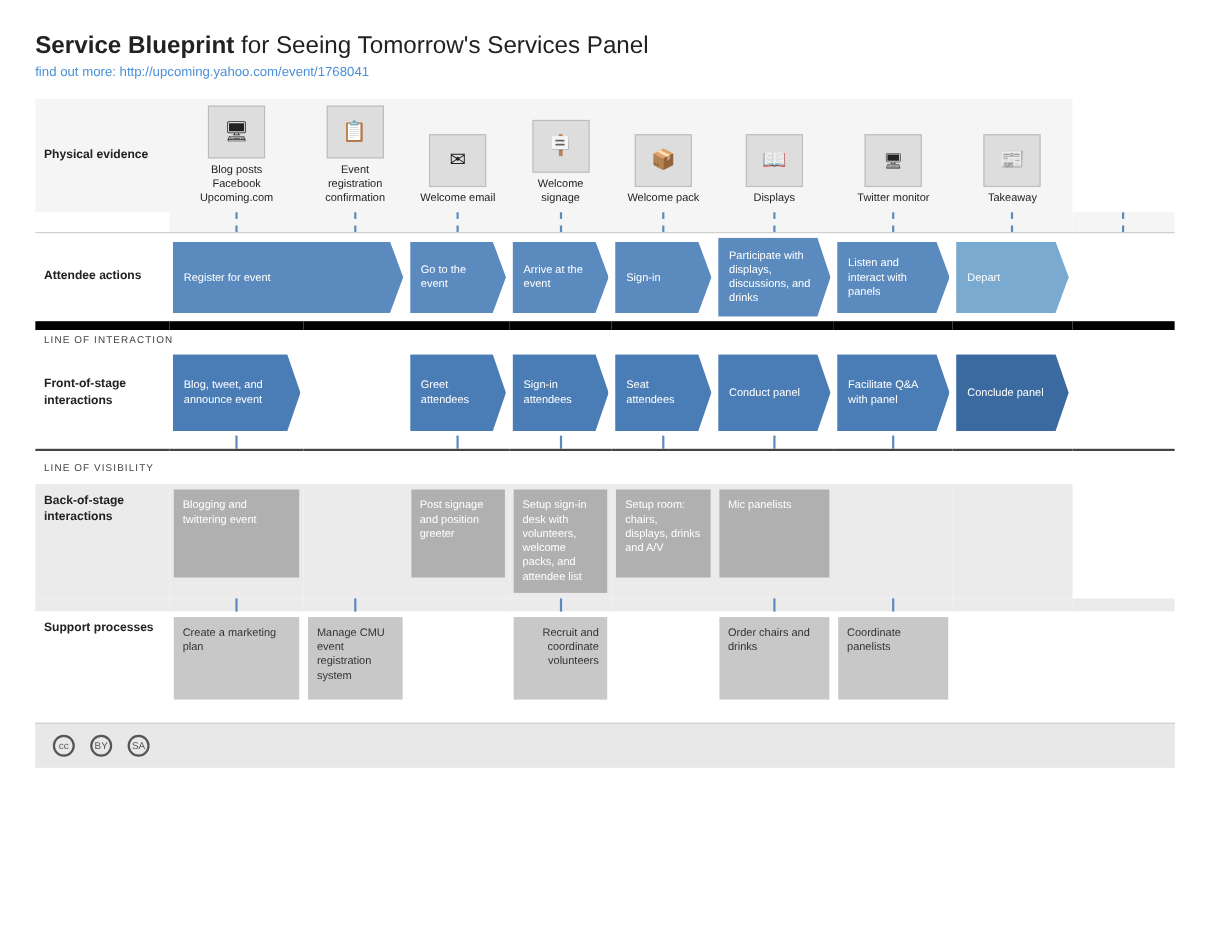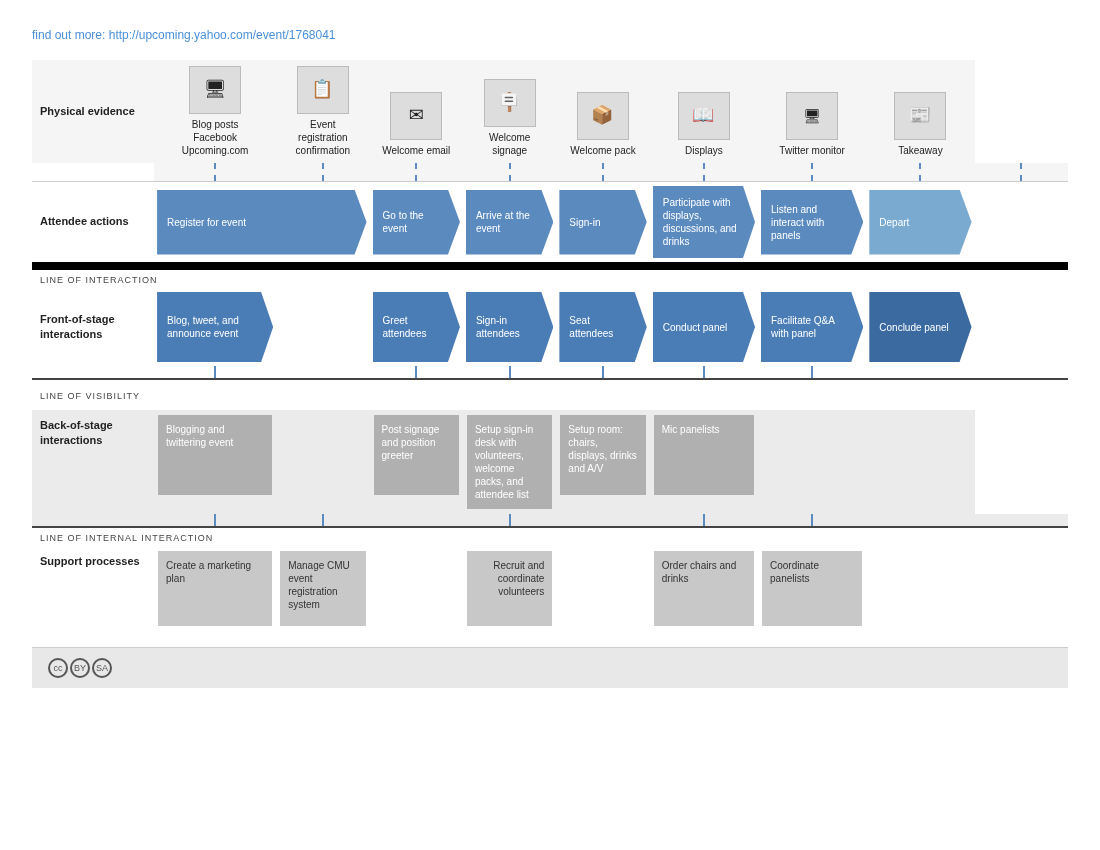--- a/index.html
+++ b/index.html
@@ -46,20 +46,23 @@
       margin-right: 12px;
       font-size: 18px;
       color: #555;
     }
   </style>
 </head>
 <body>
 
 <div class="page">
 
+  <h1 class="title">
+    <strong>Service Blueprint</strong><span> for Seeing Tomorrow's Services Panel</span>
+  </h1>
   <div class="subtitle">find out more: http://upcoming.yahoo.com/event/1768041</div>
 
   <div style="overflow-x:auto;">
     <table style="border-collapse:collapse; width:100%; table-layout:fixed;">
       <colgroup>
         <col style="width:115px;">
         <col style="width:115px;">
         <col style="width:88px;">
         <col style="width:88px;">
         <col style="width:88px;">
@@ -391,25 +394,20 @@
             </td>
         <td style="background:#ebebeb;">
               <div style="display:flex;justify-content:center;">
                 <div style="width:2px;height:12px;background:#5b8abf;"></div>
               </div>
             </td>
         <td style="background:#ebebeb;"></td>
         <td style="background:#ebebeb;"></td>
       </tr>
 
-      <tr>
-        <td colspan="10" style="padding:3px 0; border-top:2px solid #444;">
-          <span style="margin-left:8px;font-size:9px;letter-spacing:1px;color:#444;">LINE OF INTERNAL INTERACTION</span>
-        </td>
-      </tr>
 
       <tr>
         <td style="padding:8px; font-weight:bold; font-size:11px; vertical-align:top; line-height:1.4; background:#fff;">
           <span>Support processes</span>
         </td>
 
         <td style="padding:5px 4px; vertical-align:top; background:#fff;">
           <div style="background:#c8c8c8;color:#333;font-size:10px;padding:8px;line-height:1.3;min-height:75px;">
             <span>Create a marketing plan</span>
           </div>
@@ -446,20 +444,20 @@
         <td style="background:#fff;"></td>
 
         <td style="background:#fff;"></td>
       </tr>
 
     </tbody>
       </table>
   </div>
 
   <div class="footer" style="margin-top:16px;">
-    <div class="footer-cc" style="margin-right:10px; font-size:12px; display:flex; gap:2px; align-items:center;">
+    <div class="footer-cc" style="margin-right:10px; font-size:12px; display:flex; gap:14px; align-items:center;">
       <span style="border:2px solid #555;border-radius:50%;width:20px;height:20px;display:flex;align-items:center;justify-content:center;font-size:9px;">cc</span>
       <span style="border:2px solid #555;border-radius:50%;width:20px;height:20px;display:flex;align-items:center;justify-content:center;font-size:9px;">BY</span>
       <span style="border:2px solid #555;border-radius:50%;width:20px;height:20px;display:flex;align-items:center;justify-content:center;font-size:9px;">SA</span>
     </div>
   </div>
 
 </div>
 
 </body></html>

